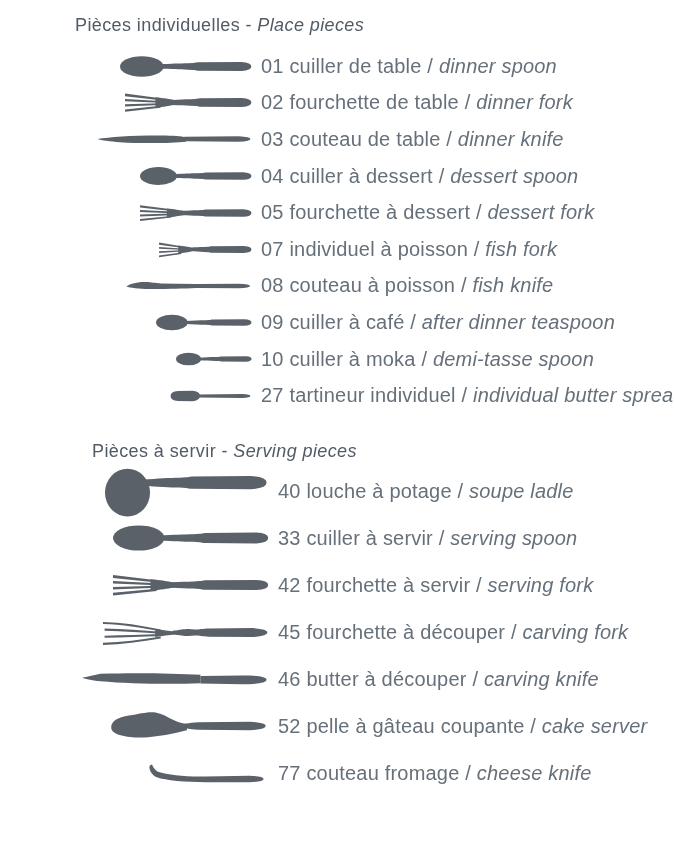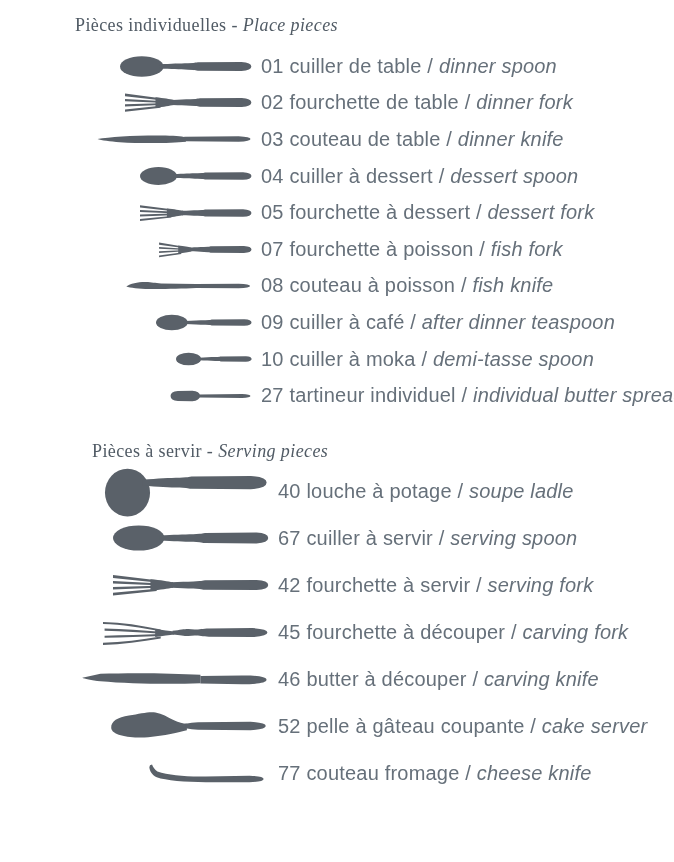--- a/index.html
+++ b/index.html
@@ -19,21 +19,20 @@
     font-family:"Liberation Sans", sans-serif;
   }
   .heading{
     margin:0 0 0 75px;
     font-size:18px;
     line-height:22px;
     font-weight:400;
     letter-spacing:.4px;
     color:var(--hd);
     white-space:nowrap;
-    font-family:Liberation Serif, serif;
   }
   .heading .h-en{font-style:italic;}
   .rows{margin-top:12px;}
   .section-1{margin-top:26px;padding-left:17px;}
   .section-0 .row{height:36.6px;}
   .section-1 .rows{margin-top:6px;}
   .section-1 .row{height:47px;}
   .row{
     display:flex;
     align-items:center;
@@ -196,21 +195,21 @@
 
 
     <div class="row">
       <div class="art">
         <svg class="glyph" width="96" height="19">
               <use width="100%" height="100%" href="#fish-fork-icon" xlink:href="#fish-fork-icon"></use>
             </svg>
       </div>
       <div class="label">
         <span class="code">07</span>
-        <span class="fr">fourchette à poisson</span>
+        <span class="fr">individuel à poisson</span>
         <span class="slash">/</span>
         <span class="en">fish fork</span>
       </div>
     </div>
 
     <div class="row">
       <div class="art">
         <svg class="glyph" width="127" height="15">
               <use width="100%" height="100%" href="#fish-knife-icon" xlink:href="#fish-knife-icon"></use>
             </svg>
@@ -284,21 +283,21 @@
       </div>
     </div>
 
     <div class="row">
       <div class="art">
         <svg class="glyph" width="156" height="28">
               <use width="100%" height="100%" href="#spoon-icon" xlink:href="#spoon-icon"></use>
             </svg>
       </div>
       <div class="label">
-        <span class="code">67</span>
+        <span class="code">33</span>
         <span class="fr">cuiller à servir</span>
         <span class="slash">/</span>
         <span class="en">serving spoon</span>
       </div>
     </div>
 
     <div class="row">
       <div class="art">
         <svg class="glyph" width="156" height="26">
               <use width="100%" height="100%" href="#fork-icon" xlink:href="#fork-icon"></use>

